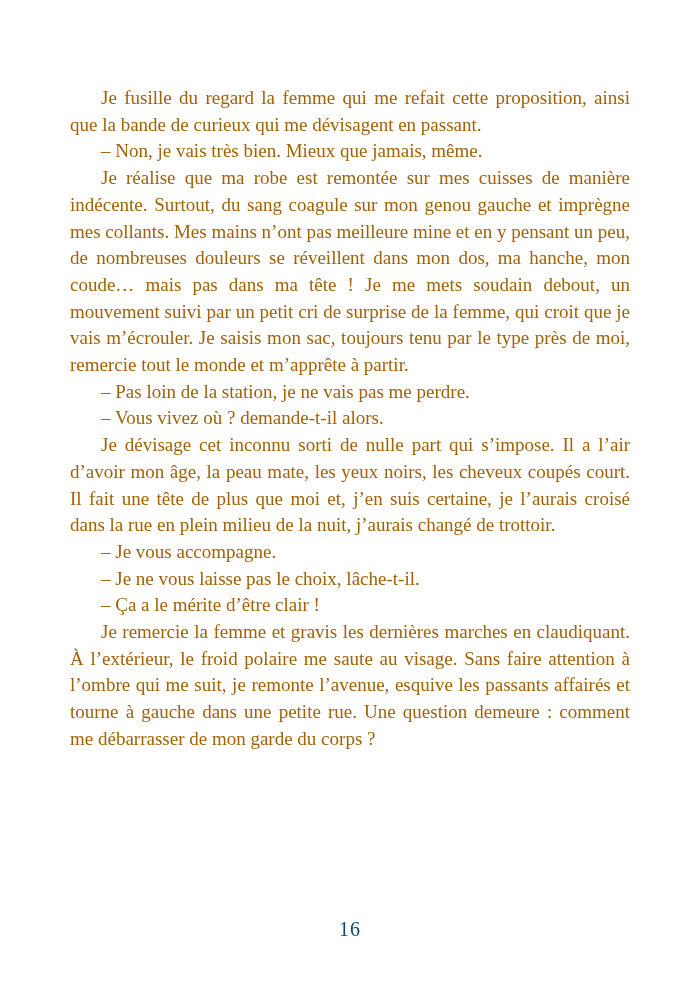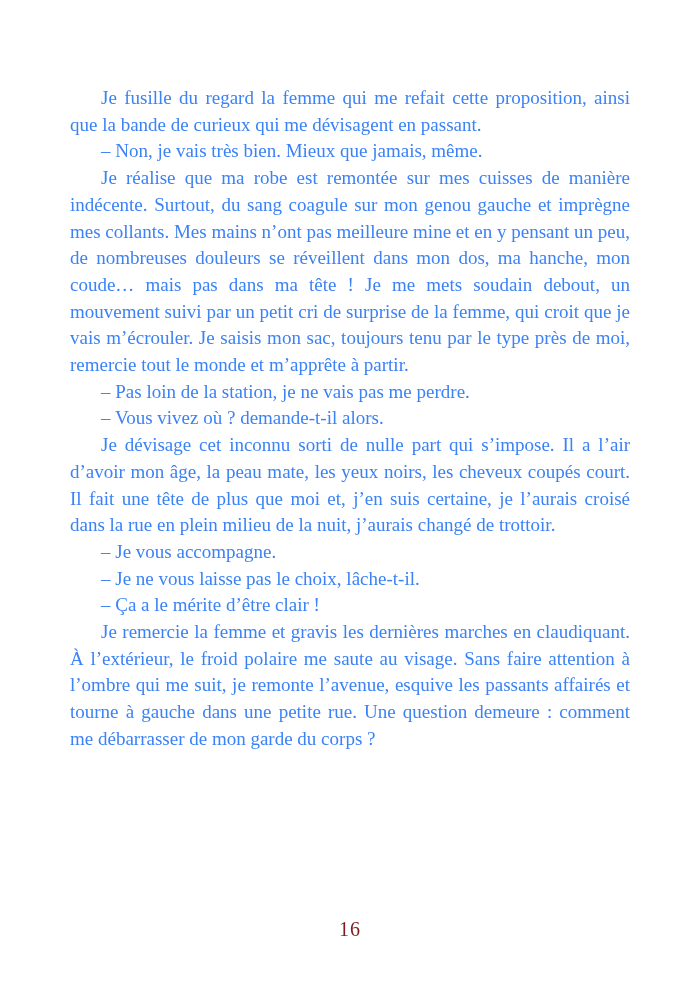--- a/index.html
+++ b/index.html
@@ -24,35 +24,35 @@
     left: 70px;
     top: 85px;
     width: 560px;
   }
   .text-block p {
     margin: 0;
     padding: 0;
     font-family: "Liberation Serif", serif;
     font-size: 19px;
     line-height: 26.7px;
-    color: #3b82f6;
+    color: #a16207;
     text-align: justify;
     text-indent: 31px;
   }
   .page-footer {
     position: absolute;
     top: 918px;
     left: 0;
     width: 700px;
     text-align: center;
   }
   .page-number {
     font-family: "Liberation Serif", serif;
     font-size: 20px;
-    color: #7f1d1d;
+    color: #0c4a6e;
     letter-spacing: 1px;
   }
 </style>
 </head>
 <body>
 
 <div class="book-page">
 
   <div class="text-block">
     <p>Je fusille du regard la femme qui me refait cette proposition, ainsi que la bande de curieux qui me dévisagent en passant.</p>

